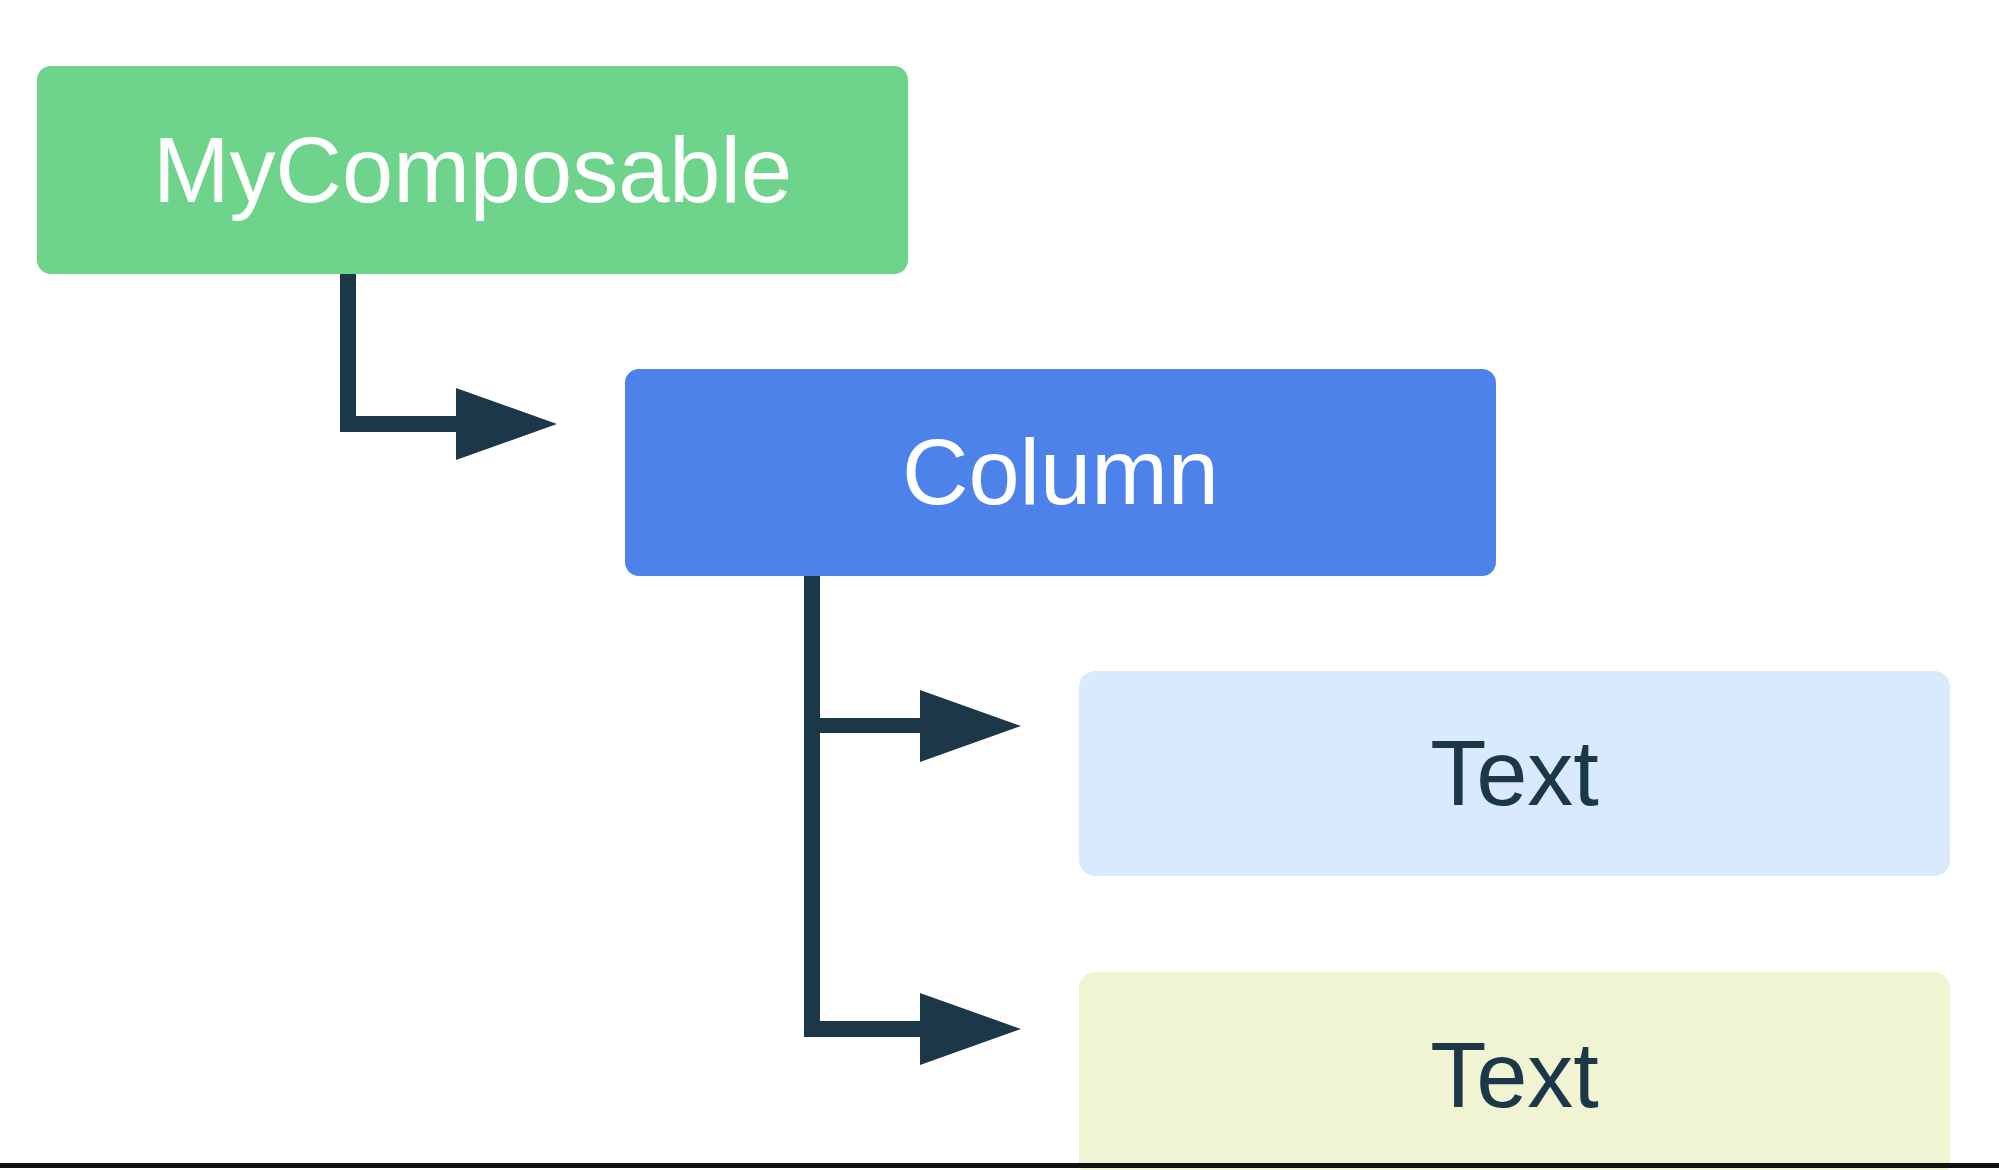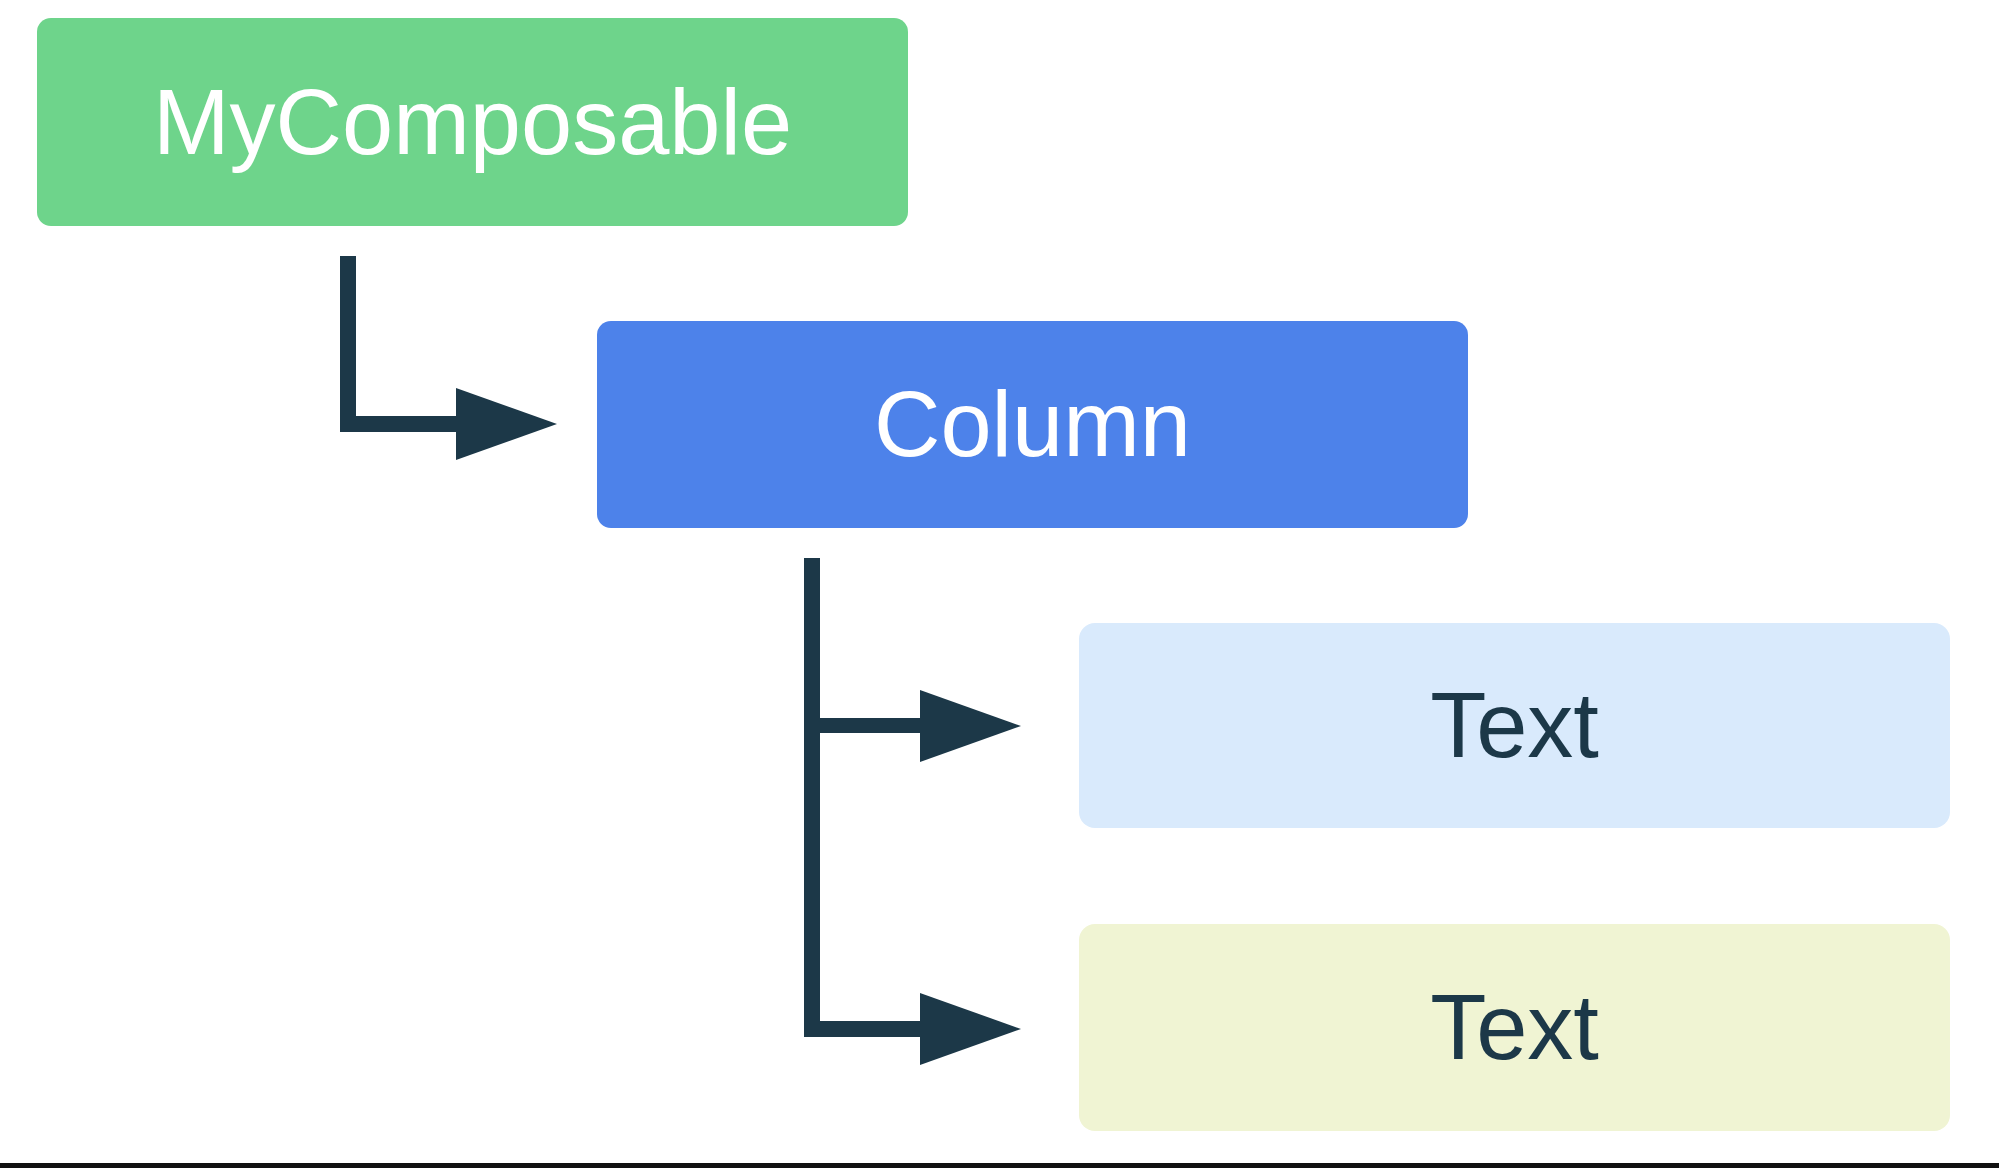--- a/index.html
+++ b/index.html
@@ -16,30 +16,31 @@
     font-family: "Liberation Sans", "DejaVu Sans", sans-serif;
   }
   .node {
     position: absolute;
     display: flex;
     align-items: center;
     justify-content: center;
     font-size: 92px;
     font-weight: 400;
     letter-spacing: 0px;
+    margin-top: 48px;
   }
   .node-mycomposable {
     left: 37px; top: 18px;
     width: 871px; height: 208px;
     background: var(--green-node);
     color: var(--node-text-light);
     border-radius: 14px;
   }
   .node-column {
-    left: 597px; top: 321px;
+    left: 625px; top: 321px;
     width: 871px; height: 207px;
     background: var(--blue-node);
     color: var(--node-text-light);
     border-radius: 14px;
   }
   .node-text-1 {
     left: 1079px; top: 623px;
     width: 871px; height: 205px;
     background: var(--lightblue-node);
     color: var(--node-text-dark);

